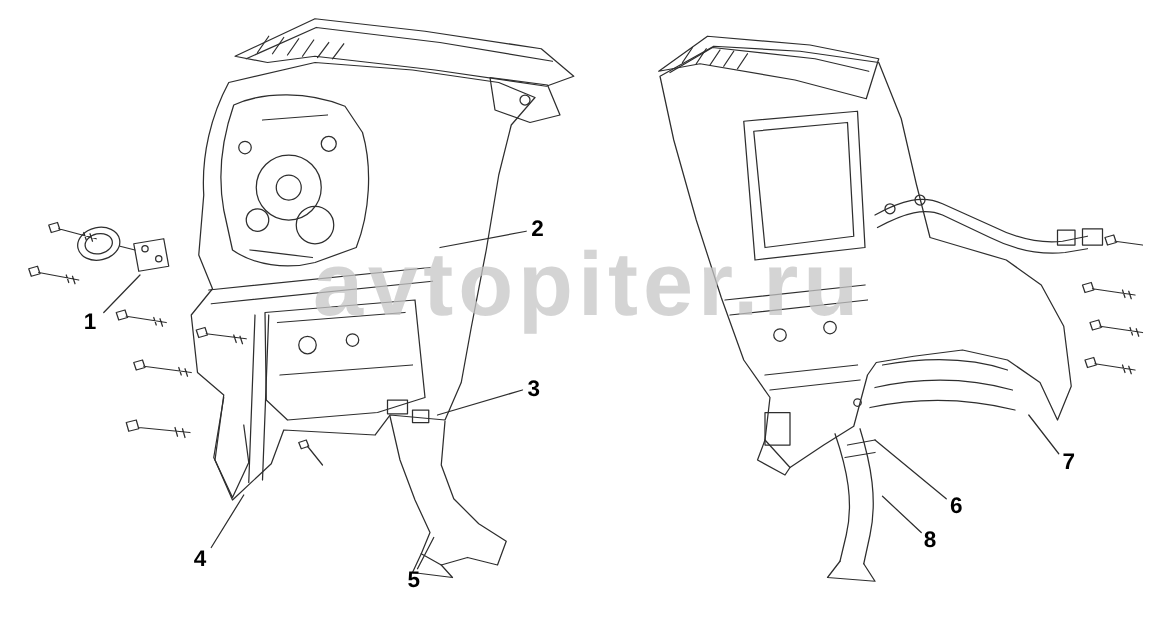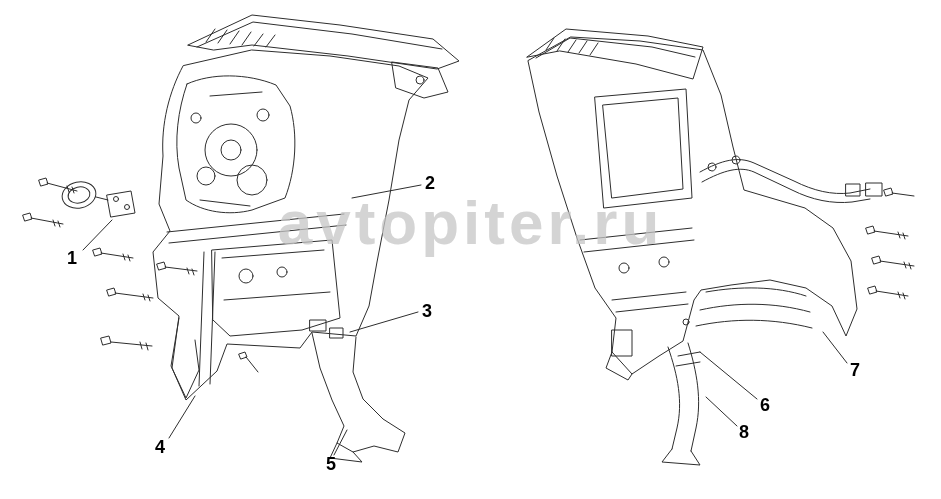--- a/index.html
+++ b/index.html
@@ -7,21 +7,21 @@
     position:relative;
     width:941px;height:499px;
     background:#ffffff;
     overflow:hidden;
     font-family:"Liberation Sans", sans-serif;
   }
   .watermark{
     position:absolute;
     top:192px;left:50%;
     transform:translateX(-50%);
-    font-size:62px;
+    font-size:72px;
     font-weight:bold;
     line-height:1;
     letter-spacing:4px;
     color:rgba(198,198,198,0.75);
     white-space:nowrap;
     z-index:3;
     pointer-events:none;
     user-select:none;
     text-align:right;
   }

